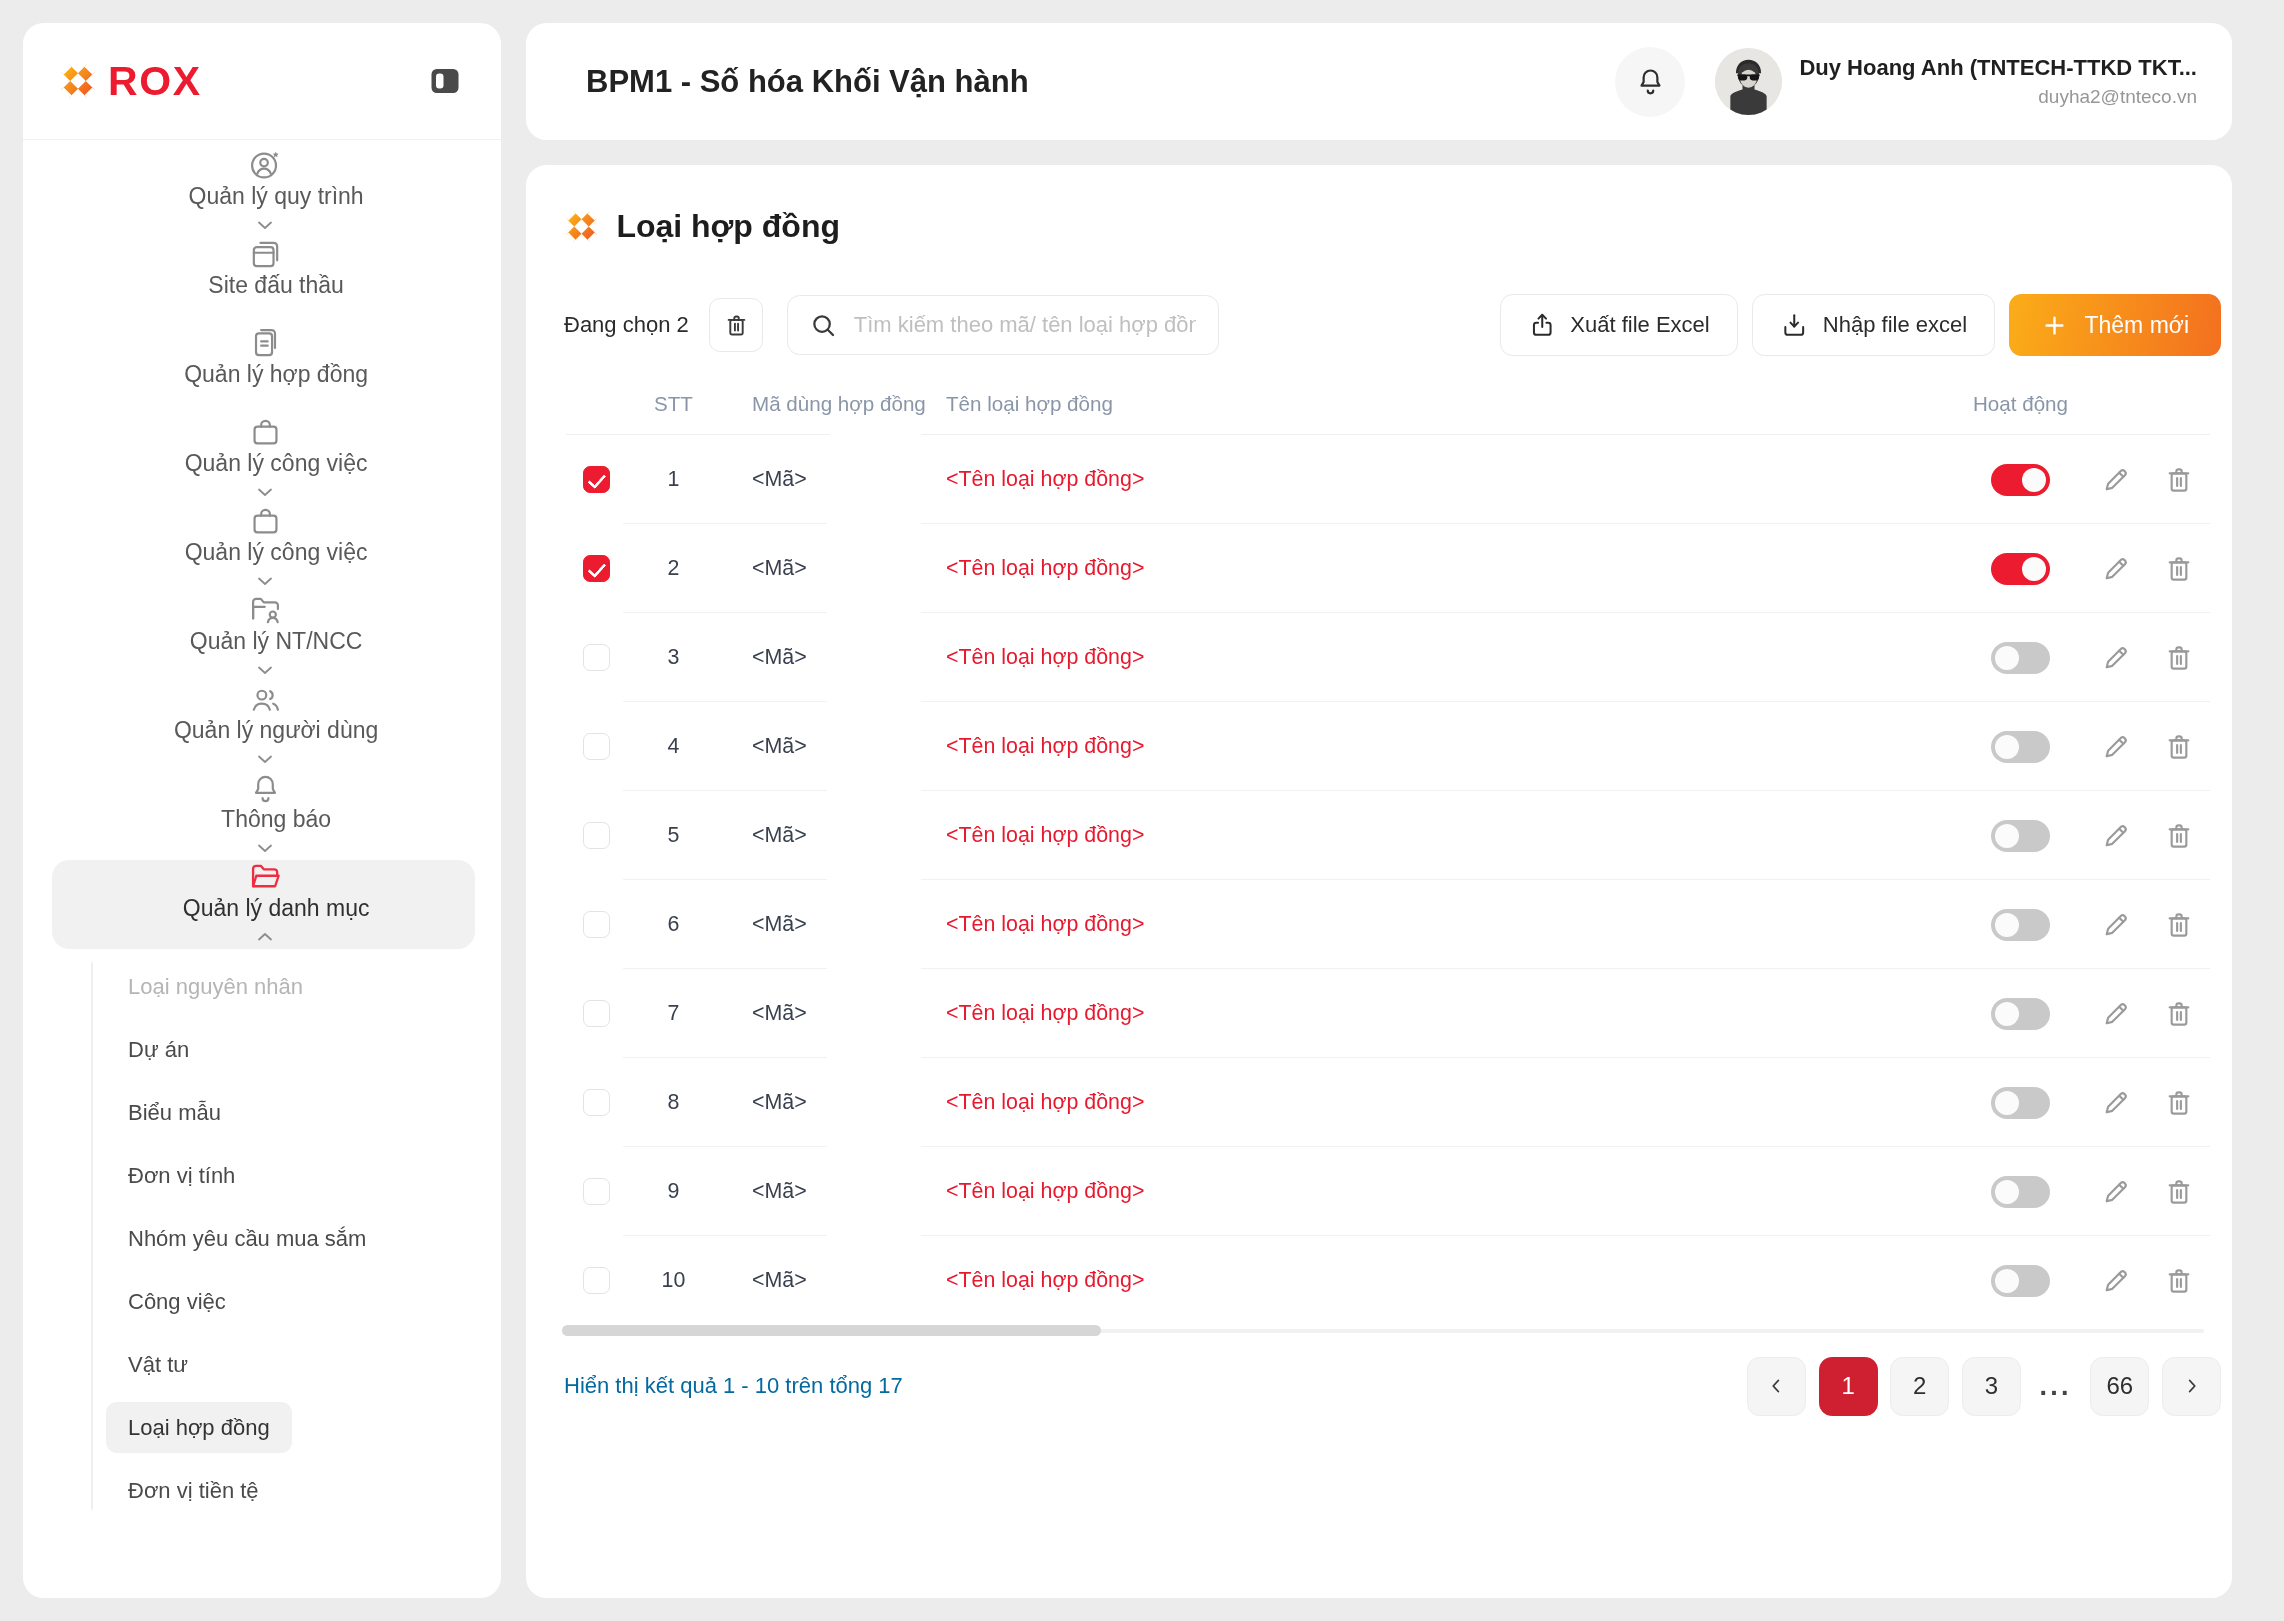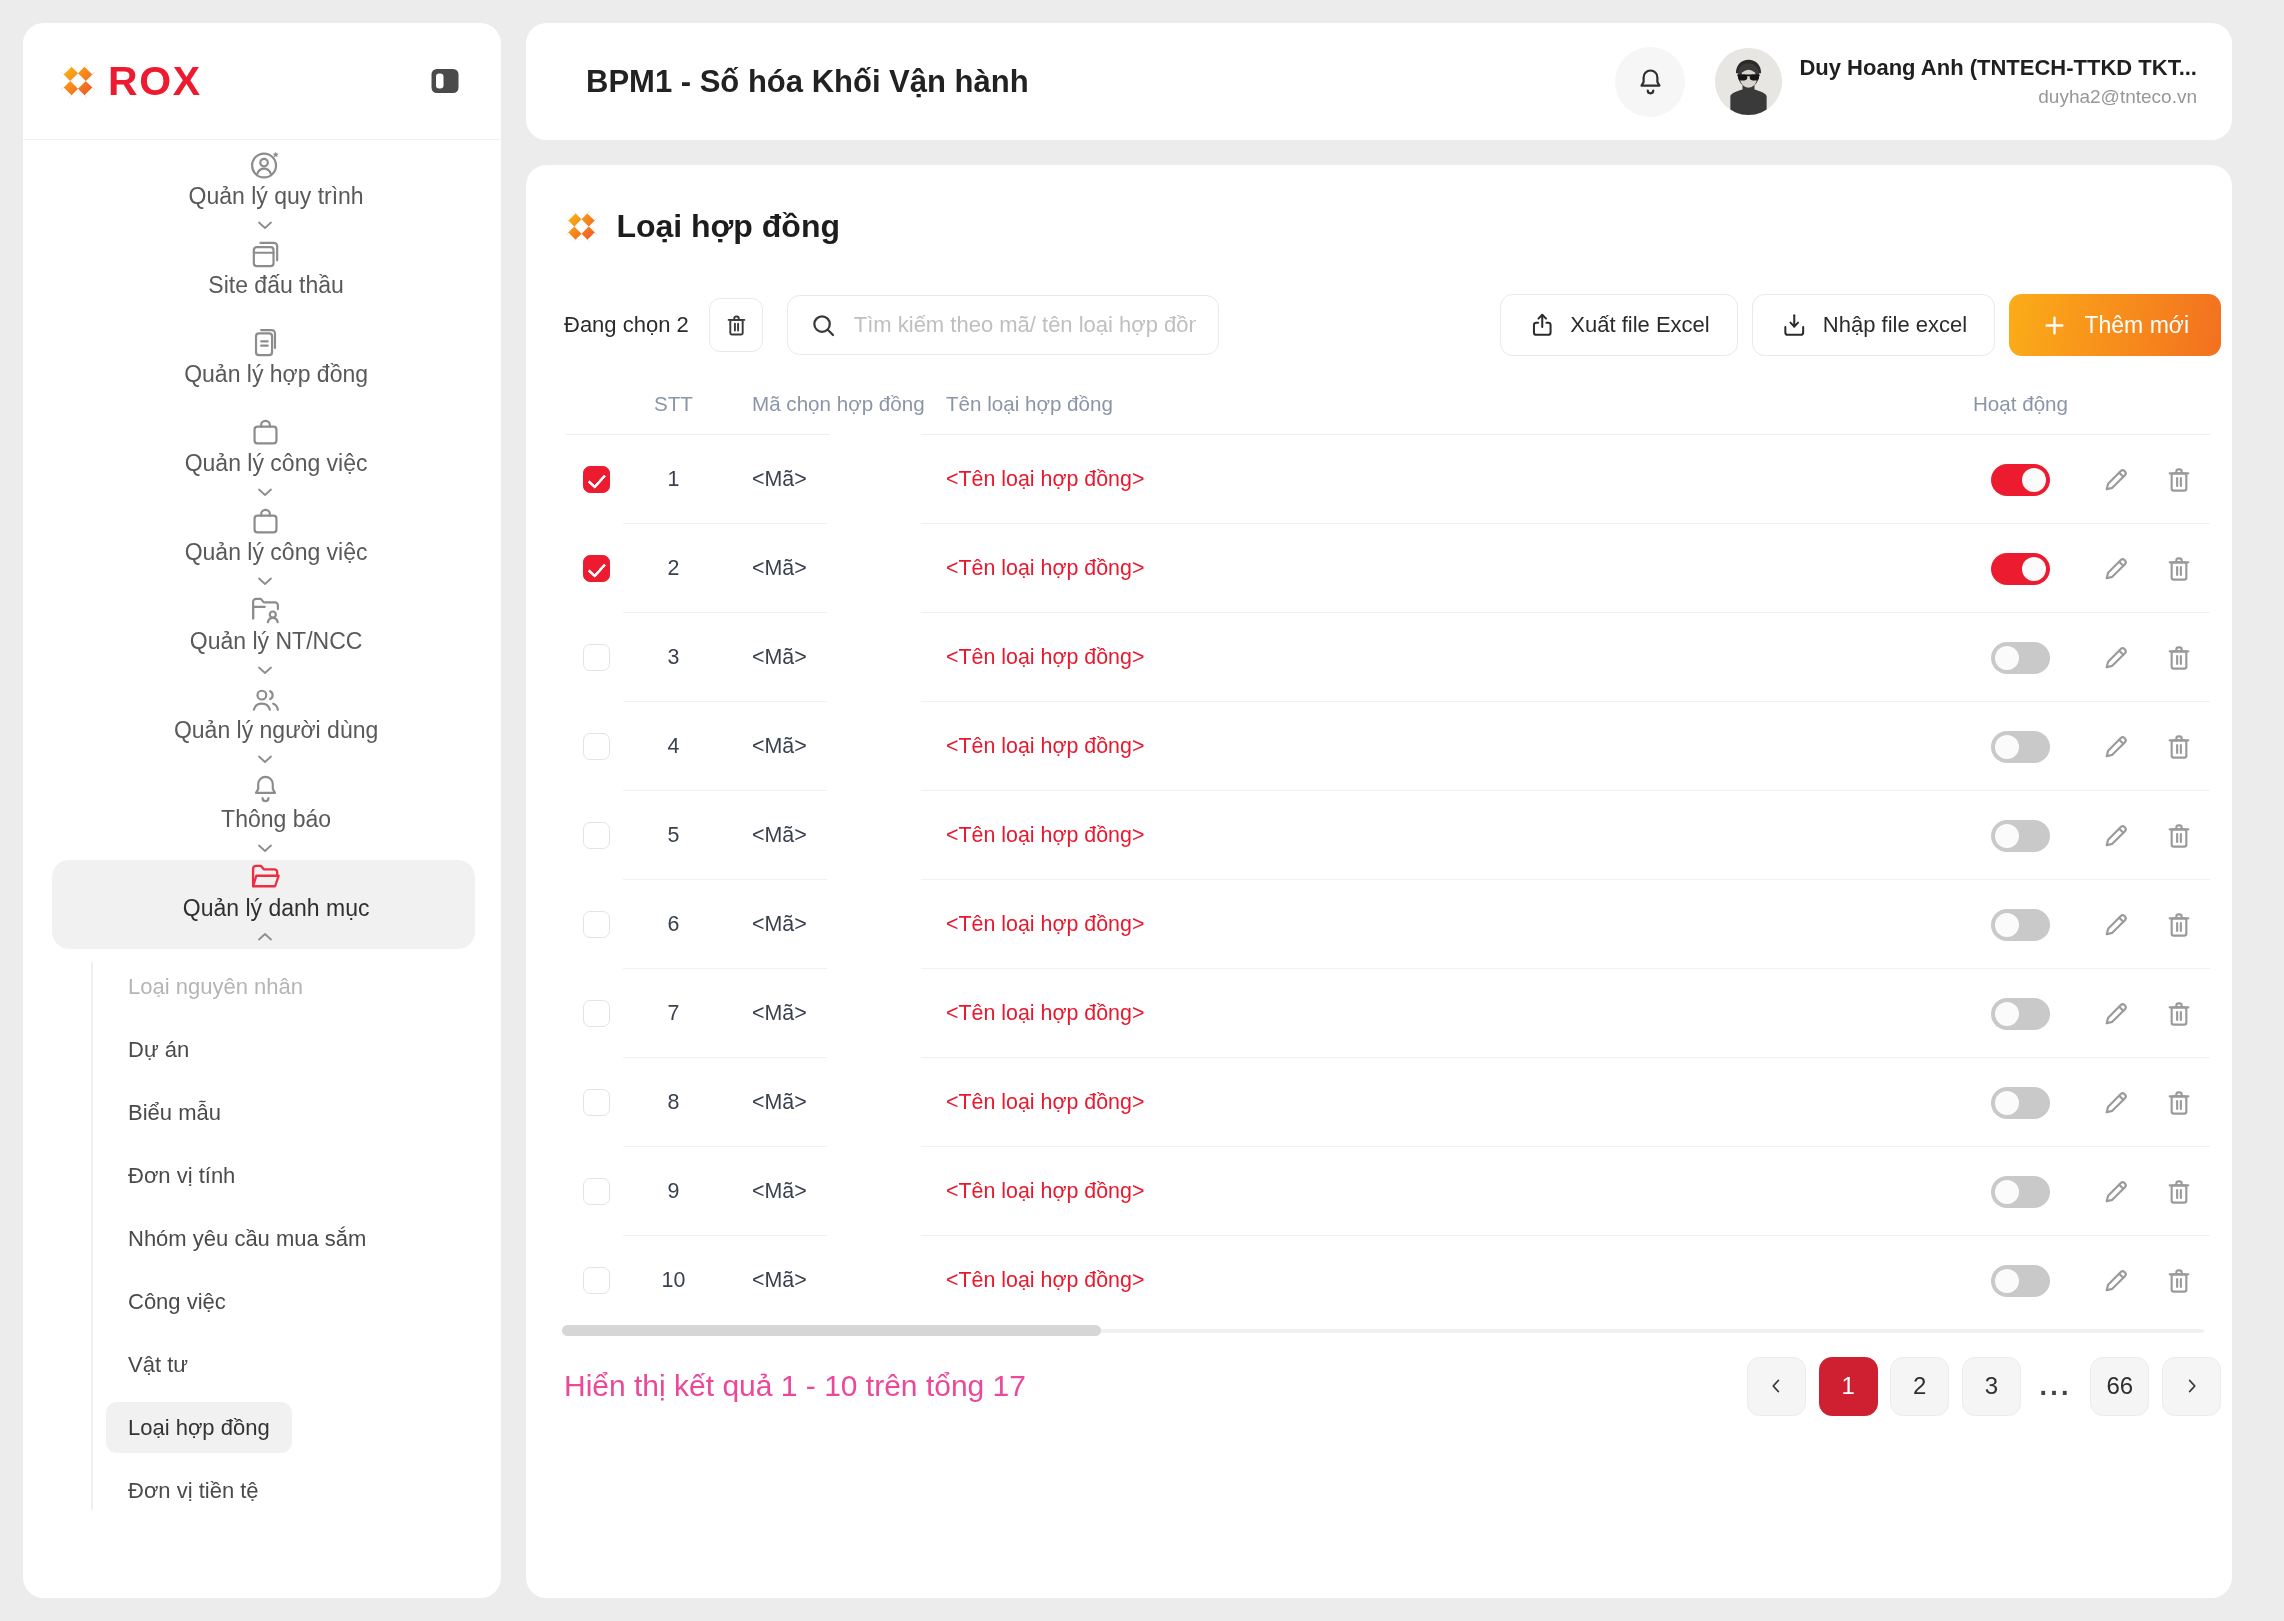--- a/index.html
+++ b/index.html
@@ -82,21 +82,21 @@
   .cbx.checked::after{content:"";position:absolute;left:8px;top:3.2px;width:7.1px;height:13.5px;border:solid #fff;border-width:0 3.2px 3.2px 0;transform:rotate(42deg);border-radius:0.8px;}
   .toggle{width:59px;height:32px;border-radius:16px;background:#C9C9C9;position:relative;display:inline-block;}
   .toggle.on{background:#ED1B2F;}
   .knob{position:absolute;top:4px;left:4px;width:24px;height:24px;border-radius:50%;background:#FBFBFB;}
   .toggle.on .knob{left:auto;right:4px;}
   .hscroll{position:relative;height:11px;margin:0 28.5px 0 36px;}
   .hscroll::before{content:"";position:absolute;left:0;right:0;top:4px;height:4px;background:#F1F1F1;border-radius:2.4px;}
   .hscroll .thumb{position:absolute;left:0;top:0;width:539px;height:11px;background:#D6D6D6;border-radius:5.5px;}
   
   .tfoot{display:flex;align-items:center;justify-content:space-between;margin:20.6px 11px 0 38px;}
-  .summary{font-size:30px;color:#ec4899;}
+  .summary{font-size:22px;color:#0369a1;}
   .pagination{display:flex;align-items:center;gap:12.7px;}
   .page-btn{min-width:59px;height:59px;border-radius:12.7px;background:#F5F5F5;border:1.6px solid #ECECEC;font-size:24px;color:#2F2F2F;display:flex;align-items:center;justify-content:center;padding:0;box-sizing:border-box;}
   .page-btn.active{background:#CE2031;border-color:#CE2031;color:#fff;}
   .page-btn.dots{background:none;border:none;font-weight:700;letter-spacing:3.2px;font-size:27px;color:#444;align-items:flex-end;padding-bottom:14.3px;min-width:44px;}
   .pg-nav{width:59px;height:59px;border-radius:12.7px;background:#F5F5F5;border:1.6px solid #ECECEC;display:flex;align-items:center;justify-content:center;color:#3A3A3A;padding:0;box-sizing:border-box;}
   .pg-nav svg{width:22px;height:22px;}
 </style>
 </head>
 <body>
 
@@ -388,21 +388,21 @@
       <svg viewBox="0 0 24 24" fill="none" stroke="#fff" stroke-width="2.1" stroke-linecap="round">
         <path d="M12 5v14M5 12h14"></path>
       </svg>
       <span>Thêm mới</span>
     </button>
   </div>
 
   <div class="thead">
     <div class="c-check"></div>
     <div class="c-stt">STT</div>
-    <div class="c-code">Mã chọn hợp đồng</div>
+    <div class="c-code">Mã dùng hợp đồng</div>
     <div class="c-gap"></div>
     <div class="c-name">Tên loại hợp đồng</div>
     <div class="c-active">Hoạt động</div>
     <div class="c-edit"></div>
     <div class="c-del"></div>
   </div>
 
   <div class="tbody">
 
       <div class="trow">

